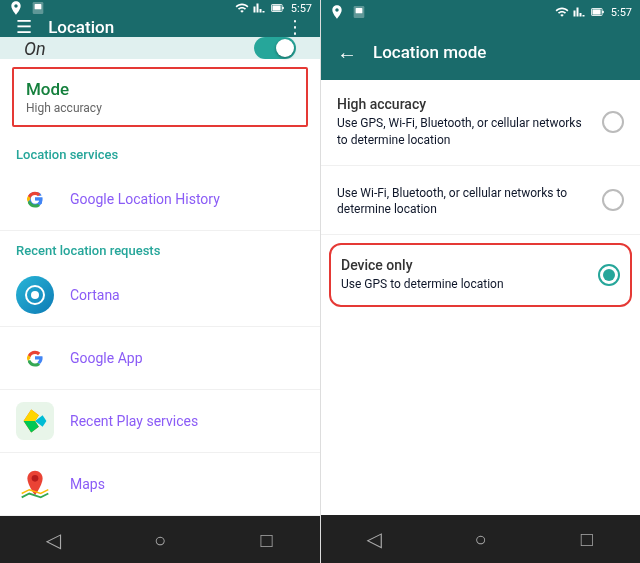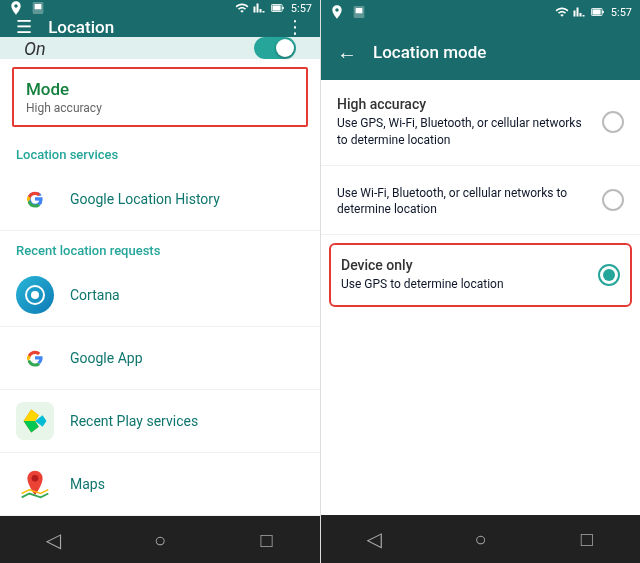--- a/index.html
+++ b/index.html
@@ -128,21 +128,21 @@
     .list-item {
       display: flex;
       align-items: center;
       padding: 12px 16px;
       gap: 16px;
       border-bottom: 1px solid #f0f0f0;
     }
 
     .list-item-text {
       font-size: 14px;
-      color: #0f766e;
+      color: #8b5cf6;
     }
 
     
     .google-icon {
       width: 38px;
       height: 38px;
       flex-shrink: 0;
     }
 
     .bottom-nav {
@@ -390,21 +390,21 @@
     <div class="radio-btn"></div>
   </div>
 
   <div class="option-item" style="padding: 16px; border-bottom: 1px solid #f0f0f0;">
     <div class="option-text">
       <div class="option-desc">Use Wi-Fi, Bluetooth, or cellular networks to determine location</div>
     </div>
     <div class="radio-btn"></div>
   </div>
 
-  <div style="border: 2px solid #e53935; margin: 8px 8px; border-radius: 6px; padding: 12px 10px; display:flex; align-items:center; gap:12px; cursor:pointer;">
+  <div style="border: 2px solid #e53935; margin: 8px 8px; border-radius: 12px; padding: 12px 10px; display:flex; align-items:center; gap:12px; cursor:pointer;">
     <div class="option-text">
       <div class="option-title">Device only</div>
       <div class="option-desc">Use GPS to determine location</div>
     </div>
     <div class="radio-btn checked"></div>
   </div>
 
   <div class="bottom-nav" style="margin-top:auto;">
     <span class="nav-btn">◁</span>
     <span class="nav-btn">○</span>

